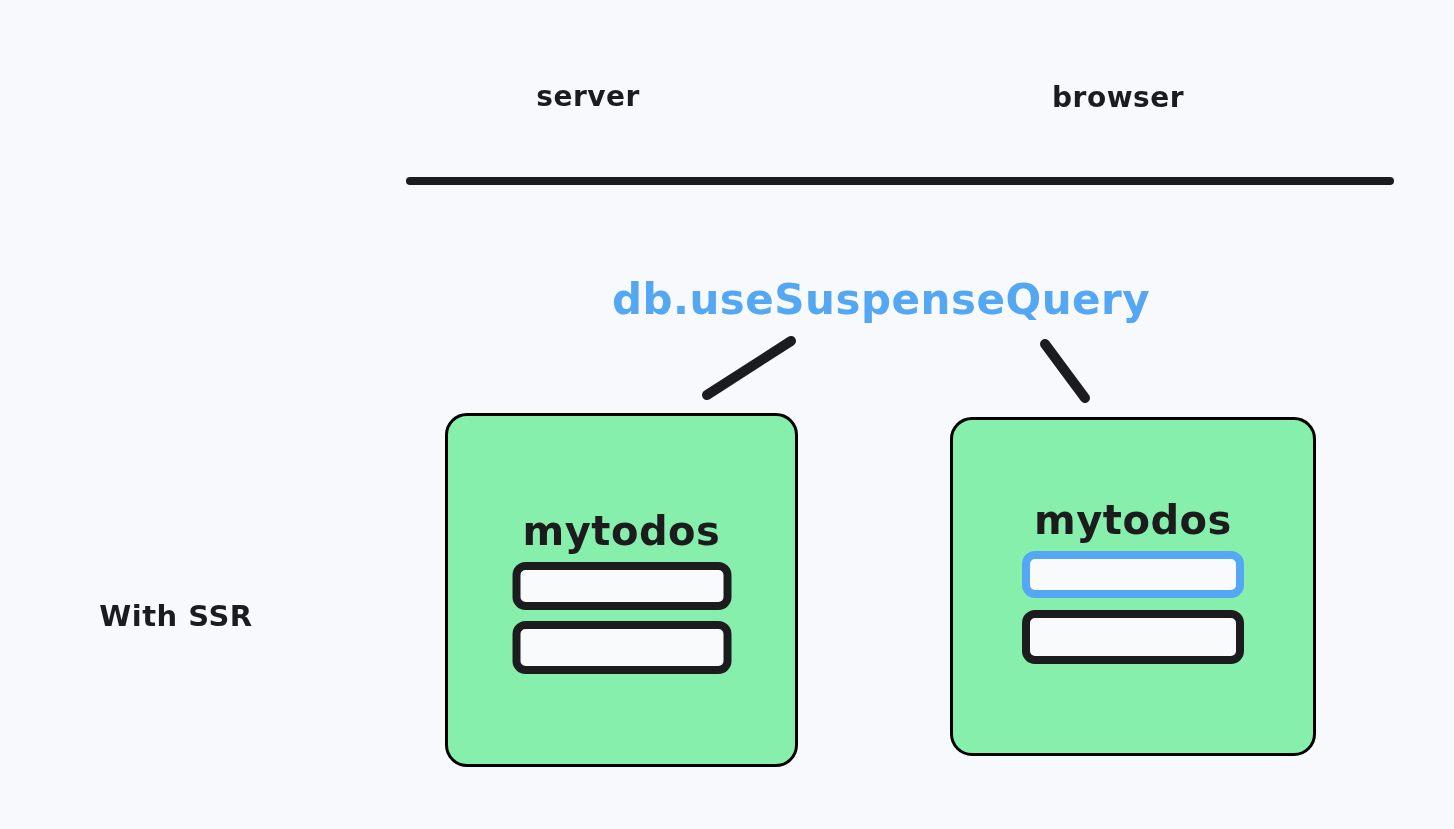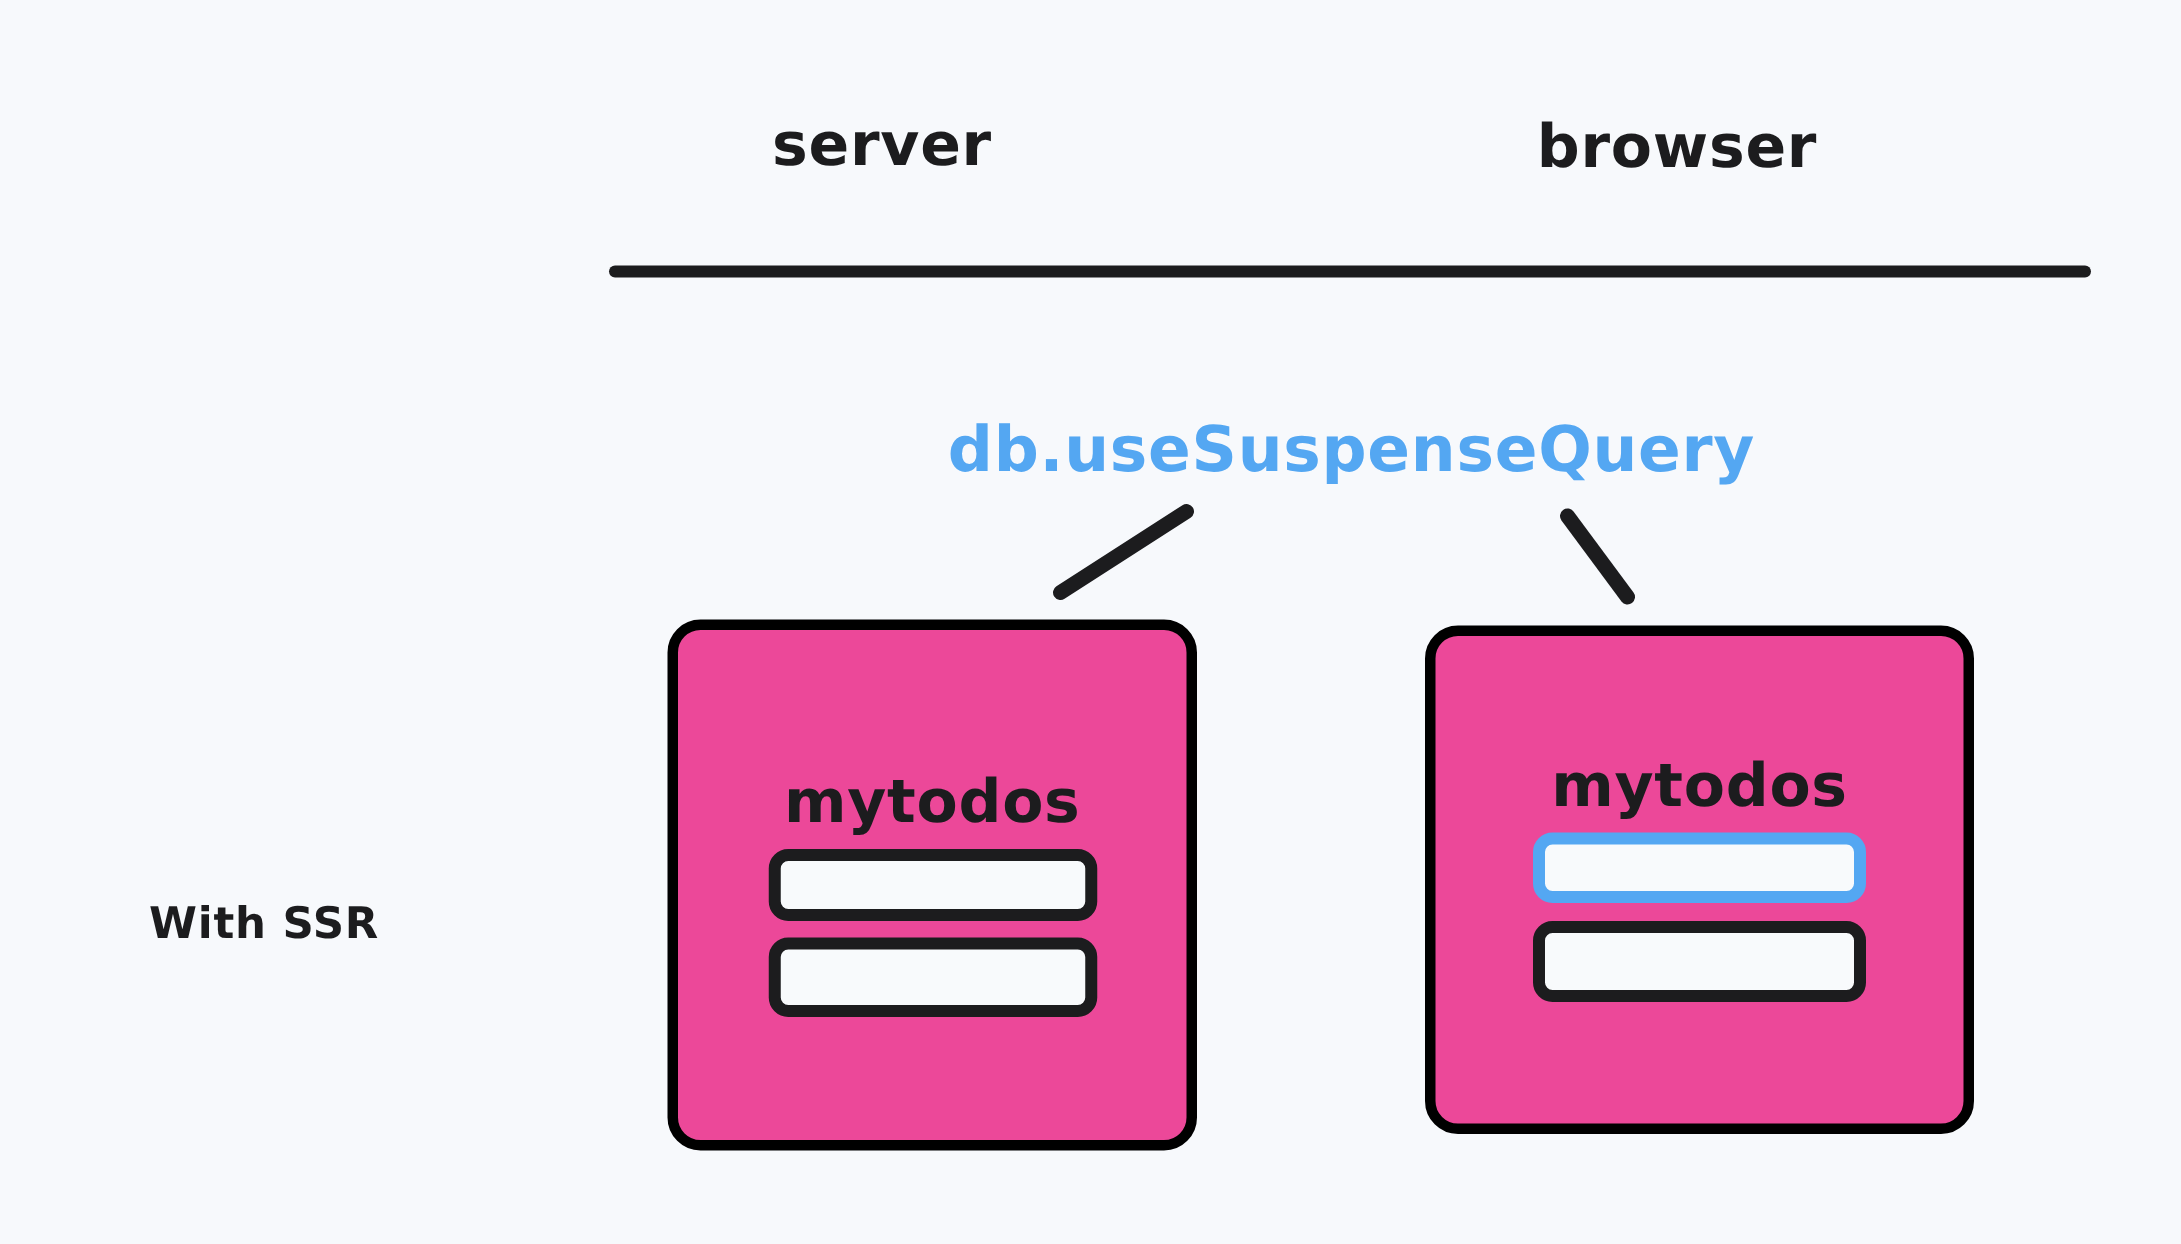--- a/index.html
+++ b/index.html
@@ -20,21 +20,21 @@
   }
   .handwriting {
     font-family: "DejaVu Sans", sans-serif;
     font-weight: 700;
     letter-spacing: 0.5px;
   }
   
   .col-header {
     position: absolute;
     color: #1c1c1e;
-    font-size: 40px;
+    font-size: 28px;
     line-height: 1;
     white-space: nowrap;
     transform: translate(-50%, -50%);
     text-align: center;
   }
   #header-server  { left: 588px;  top: 97px; }
   #header-browser { left: 1118px; top: 98px; }
 
   
   #divider {
@@ -62,36 +62,35 @@
   
   #annotation-label {
     position: absolute;
     left: 881px;
     top: 300px;
     transform: translate(-50%, -50%);
     color: #54a7f2;
     font-size: 42px;
     line-height: 1;
     white-space: nowrap;
-    margin-left: 20px;
   }
   #connectors {
     position: absolute;
     left: 0;
     top: 0;
     width: 1454px;
     height: 829px;
     pointer-events: none;
   }
 
   
   .card {
     position: absolute;
-    background: #ec4899;
-    border: 7px solid #000000;
+    background: #86efac;
+    border: 3px solid #000000;
     border-radius: 22px;
     box-sizing: border-box;
   }
   #card-server  { left: 445px; top: 413px; width: 353px; height: 354px; }
   #card-browser { left: 950px; top: 417px; width: 366px; height: 339px; }
 
   .card-title {
     position: absolute;
     left: 50%;
     transform: translateX(-50%);

